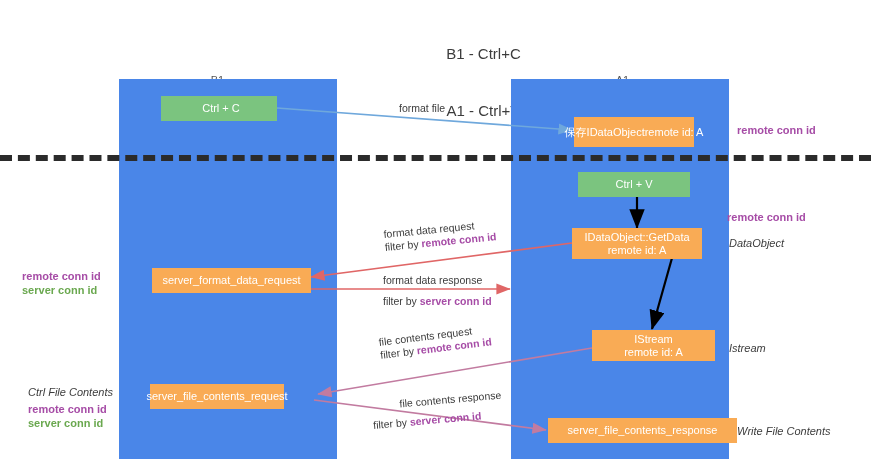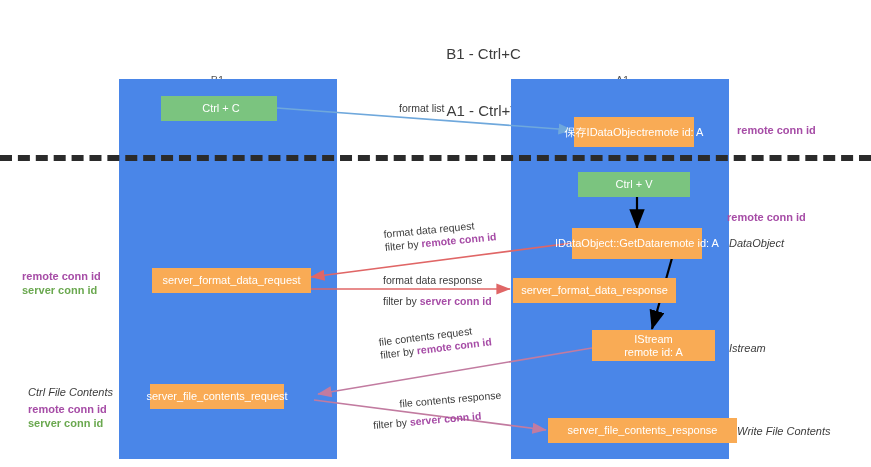--- a/index.html
+++ b/index.html
@@ -115,48 +115,45 @@
 
   <div class="abs node orange" style="left:574px;top:117px;width:120px;height:30px;">
     <span>保存IDataObject</span>
     <span>remote id: A</span>
   </div>
 
   <div class="abs node green" style="left:578px;top:172px;width:112px;height:25px;">
     <span>Ctrl + V</span>
   </div>
 
-  <div class="abs node orange" style="left:572px;top:228px;width:130px;height:31px;flex-direction:row;">
+  <div class="abs node orange" style="left:572px;top:228px;width:130px;height:31px;flex-direction:column;">
     <span>IDataObject::GetData</span>
     <span>remote id: A</span>
   </div>
 
   <div class="abs node orange" style="left:152px;top:268px;width:159px;height:25px;">
     <span>server_format_data_request</span>
   </div>
 
-  <div class="abs node orange" style="left:513px;top:278px;width:163px;height:25px;">
-    <span>server_format_data_response</span>
-  </div>
 
   <div class="abs node orange" style="left:592px;top:330px;width:123px;height:31px;flex-direction:column;">
     <span>IStream</span>
     <span>remote id: A</span>
   </div>
 
   <div class="abs node orange" style="left:150px;top:384px;width:134px;height:25px;">
     <span>server_file_contents_request</span>
   </div>
 
   <div class="abs node orange" style="left:548px;top:418px;width:189px;height:25px;">
     <span>server_file_contents_response</span>
   </div>
 
   <div class="abs elabel" style="left:399px;top:102px;">
-    <span>format list</span>
+    <span>format file</span>
   </div>
 
   <div class="abs elabel rot-up" style="left:383px;top:228px;transform:rotate(-5.5deg);">
     <div>format data request</div>
     <div>
       <span>filter by </span><span class="mag">remote conn id</span>
     </div>
   </div>
 
   <div class="abs elabel" style="left:383px;top:274px;">

